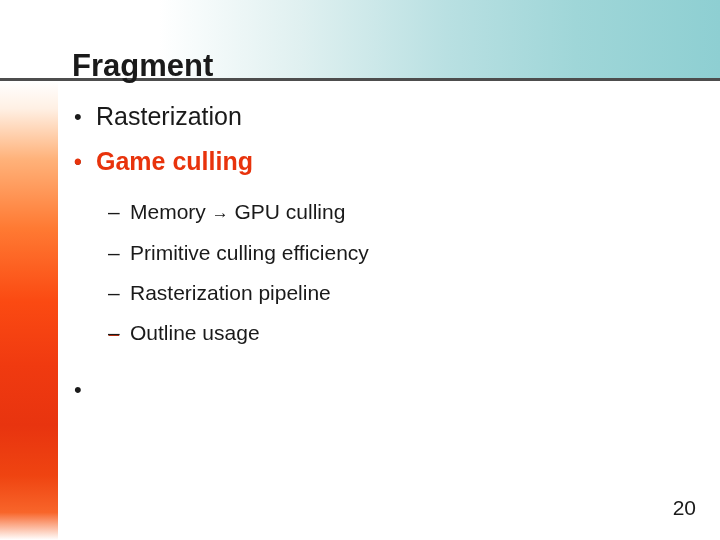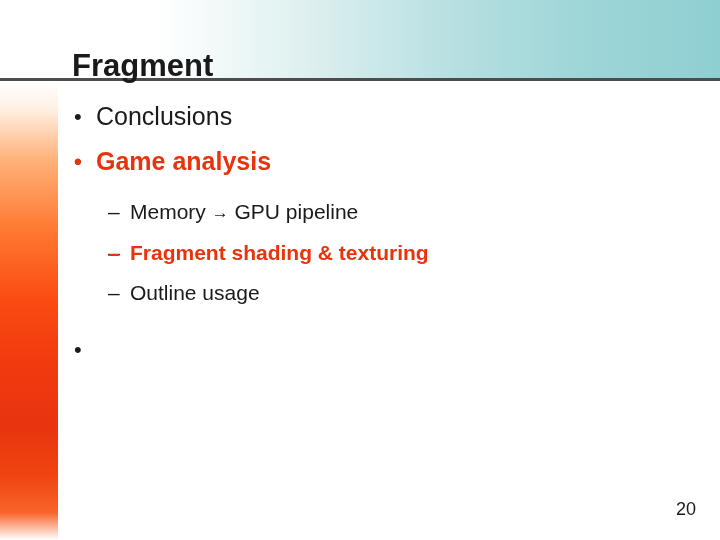--- a/index.html
+++ b/index.html
@@ -113,68 +113,69 @@
     font-size: 17px;
     vertical-align: 1px;
   }
   .spacer-top { height: 13px; }
   .spacer-sub { height: 8px; }
   .spacer-mid { height: 14px; }
   .page-number {
     position: absolute;
     right: 24px;
     bottom: 20px;
-    font-size: 18px;
+    font-size: 21px;
     color: #1a1a1a;
   }
 </style>
 </head>
 <body>
 
 <div class="slide">
 
   <div class="header-band"></div>
   <div class="header-rule"></div>
   <h1 class="title">Fragment</h1>
 
   <div class="left-bar"></div>
 
   <div class="content">
     <div class="spacer-top"></div>
 
     <ul class="level1">
       <li class="l1">
         <span class="bullet">•</span>
-        <span>Conclusions</span>
+        <span>Rasterization</span>
       </li>
       <li class="l1">
         <span class="bullet">•</span>
       </li>
       <li class="l1 accent">
         <span class="bullet">•</span>
-        <span>Game analysis</span>
+        <span>Game culling</span>
       </li>
     </ul>
 
     <div class="spacer-sub"></div>
 
     <ul class="level2">
       <li class="l2">
         <span class="dash">–</span>
-        <span>Memory </span><span class="arrow">→</span><span> GPU pipeline</span>
+        <span>Memory </span><span class="arrow">→</span><span> GPU culling</span>
       </li>
       <li class="l2">
         <span class="dash">–</span>
+        <span>Primitive culling efficiency</span>
       </li>
       <li class="l2">
         <span class="dash">–</span>
+        <span>Rasterization pipeline</span>
       </li>
       <li class="l2 accent">
         <span class="dash">–</span>
-        <span>Fragment shading &amp; texturing</span>
       </li>
       <li class="l2">
         <span class="dash">–</span>
         <span>Outline usage</span>
       </li>
     </ul>
 
     <div class="spacer-mid"></div>
 
     <ul class="level1">

